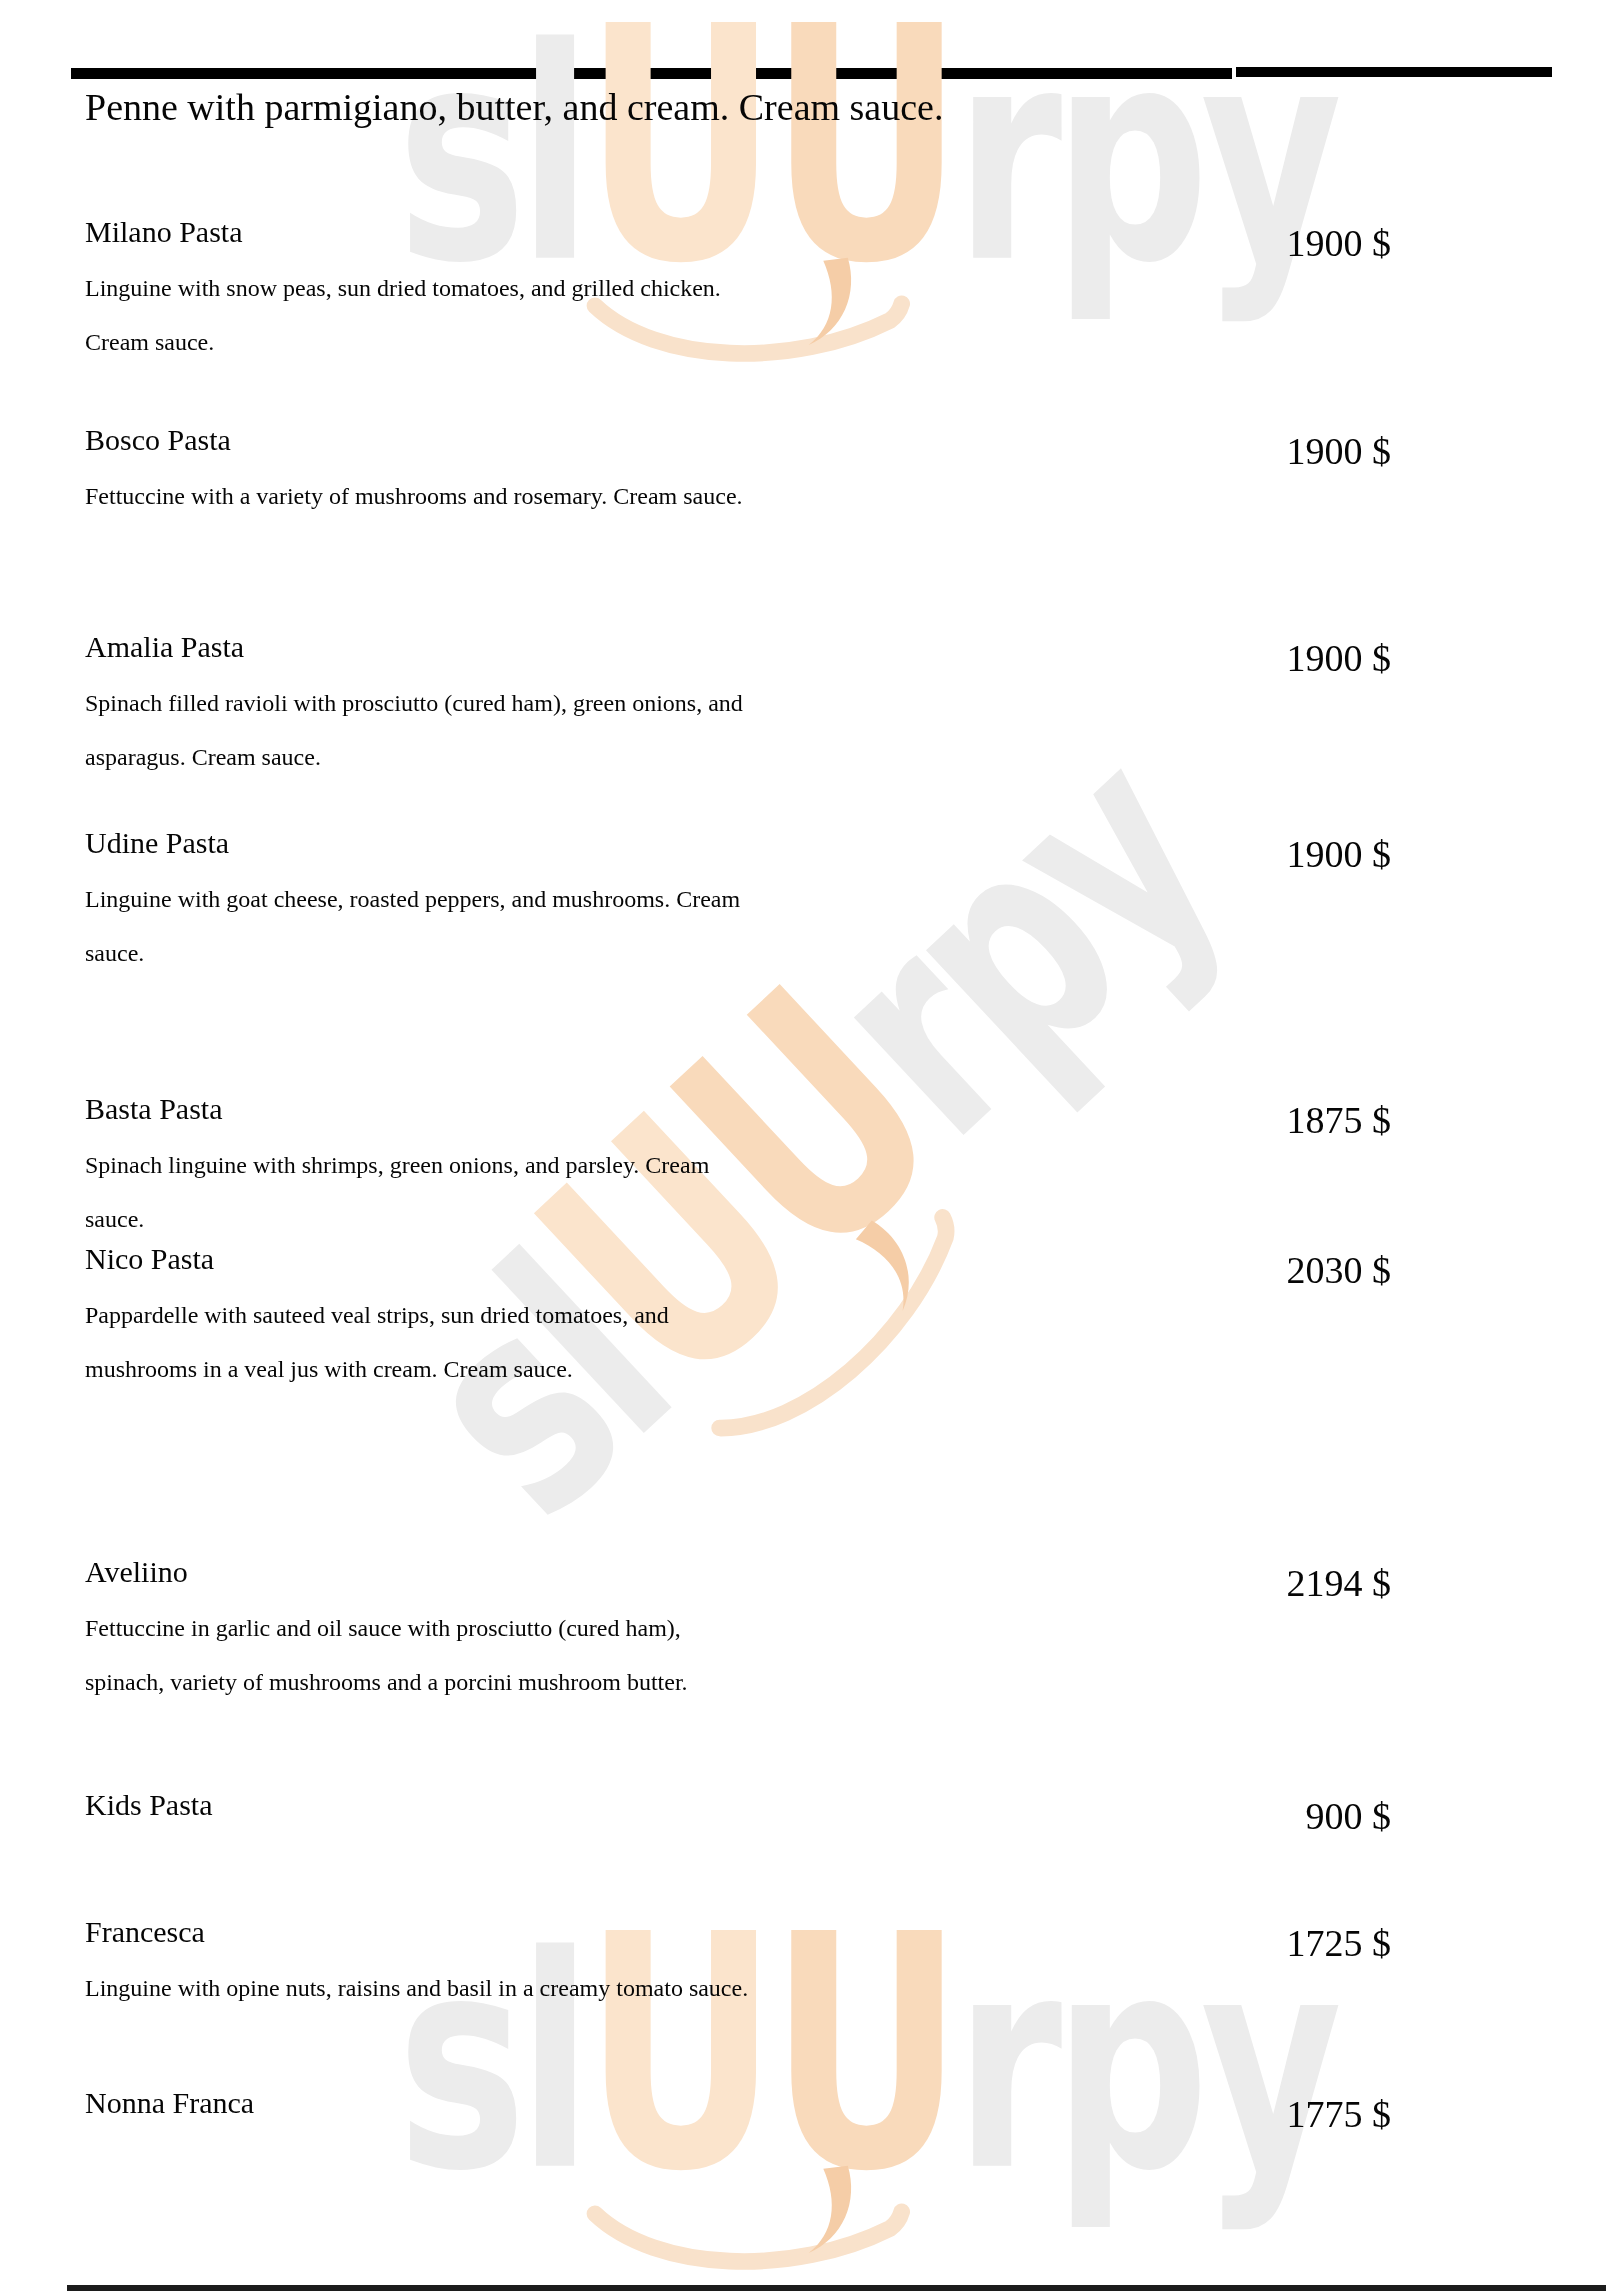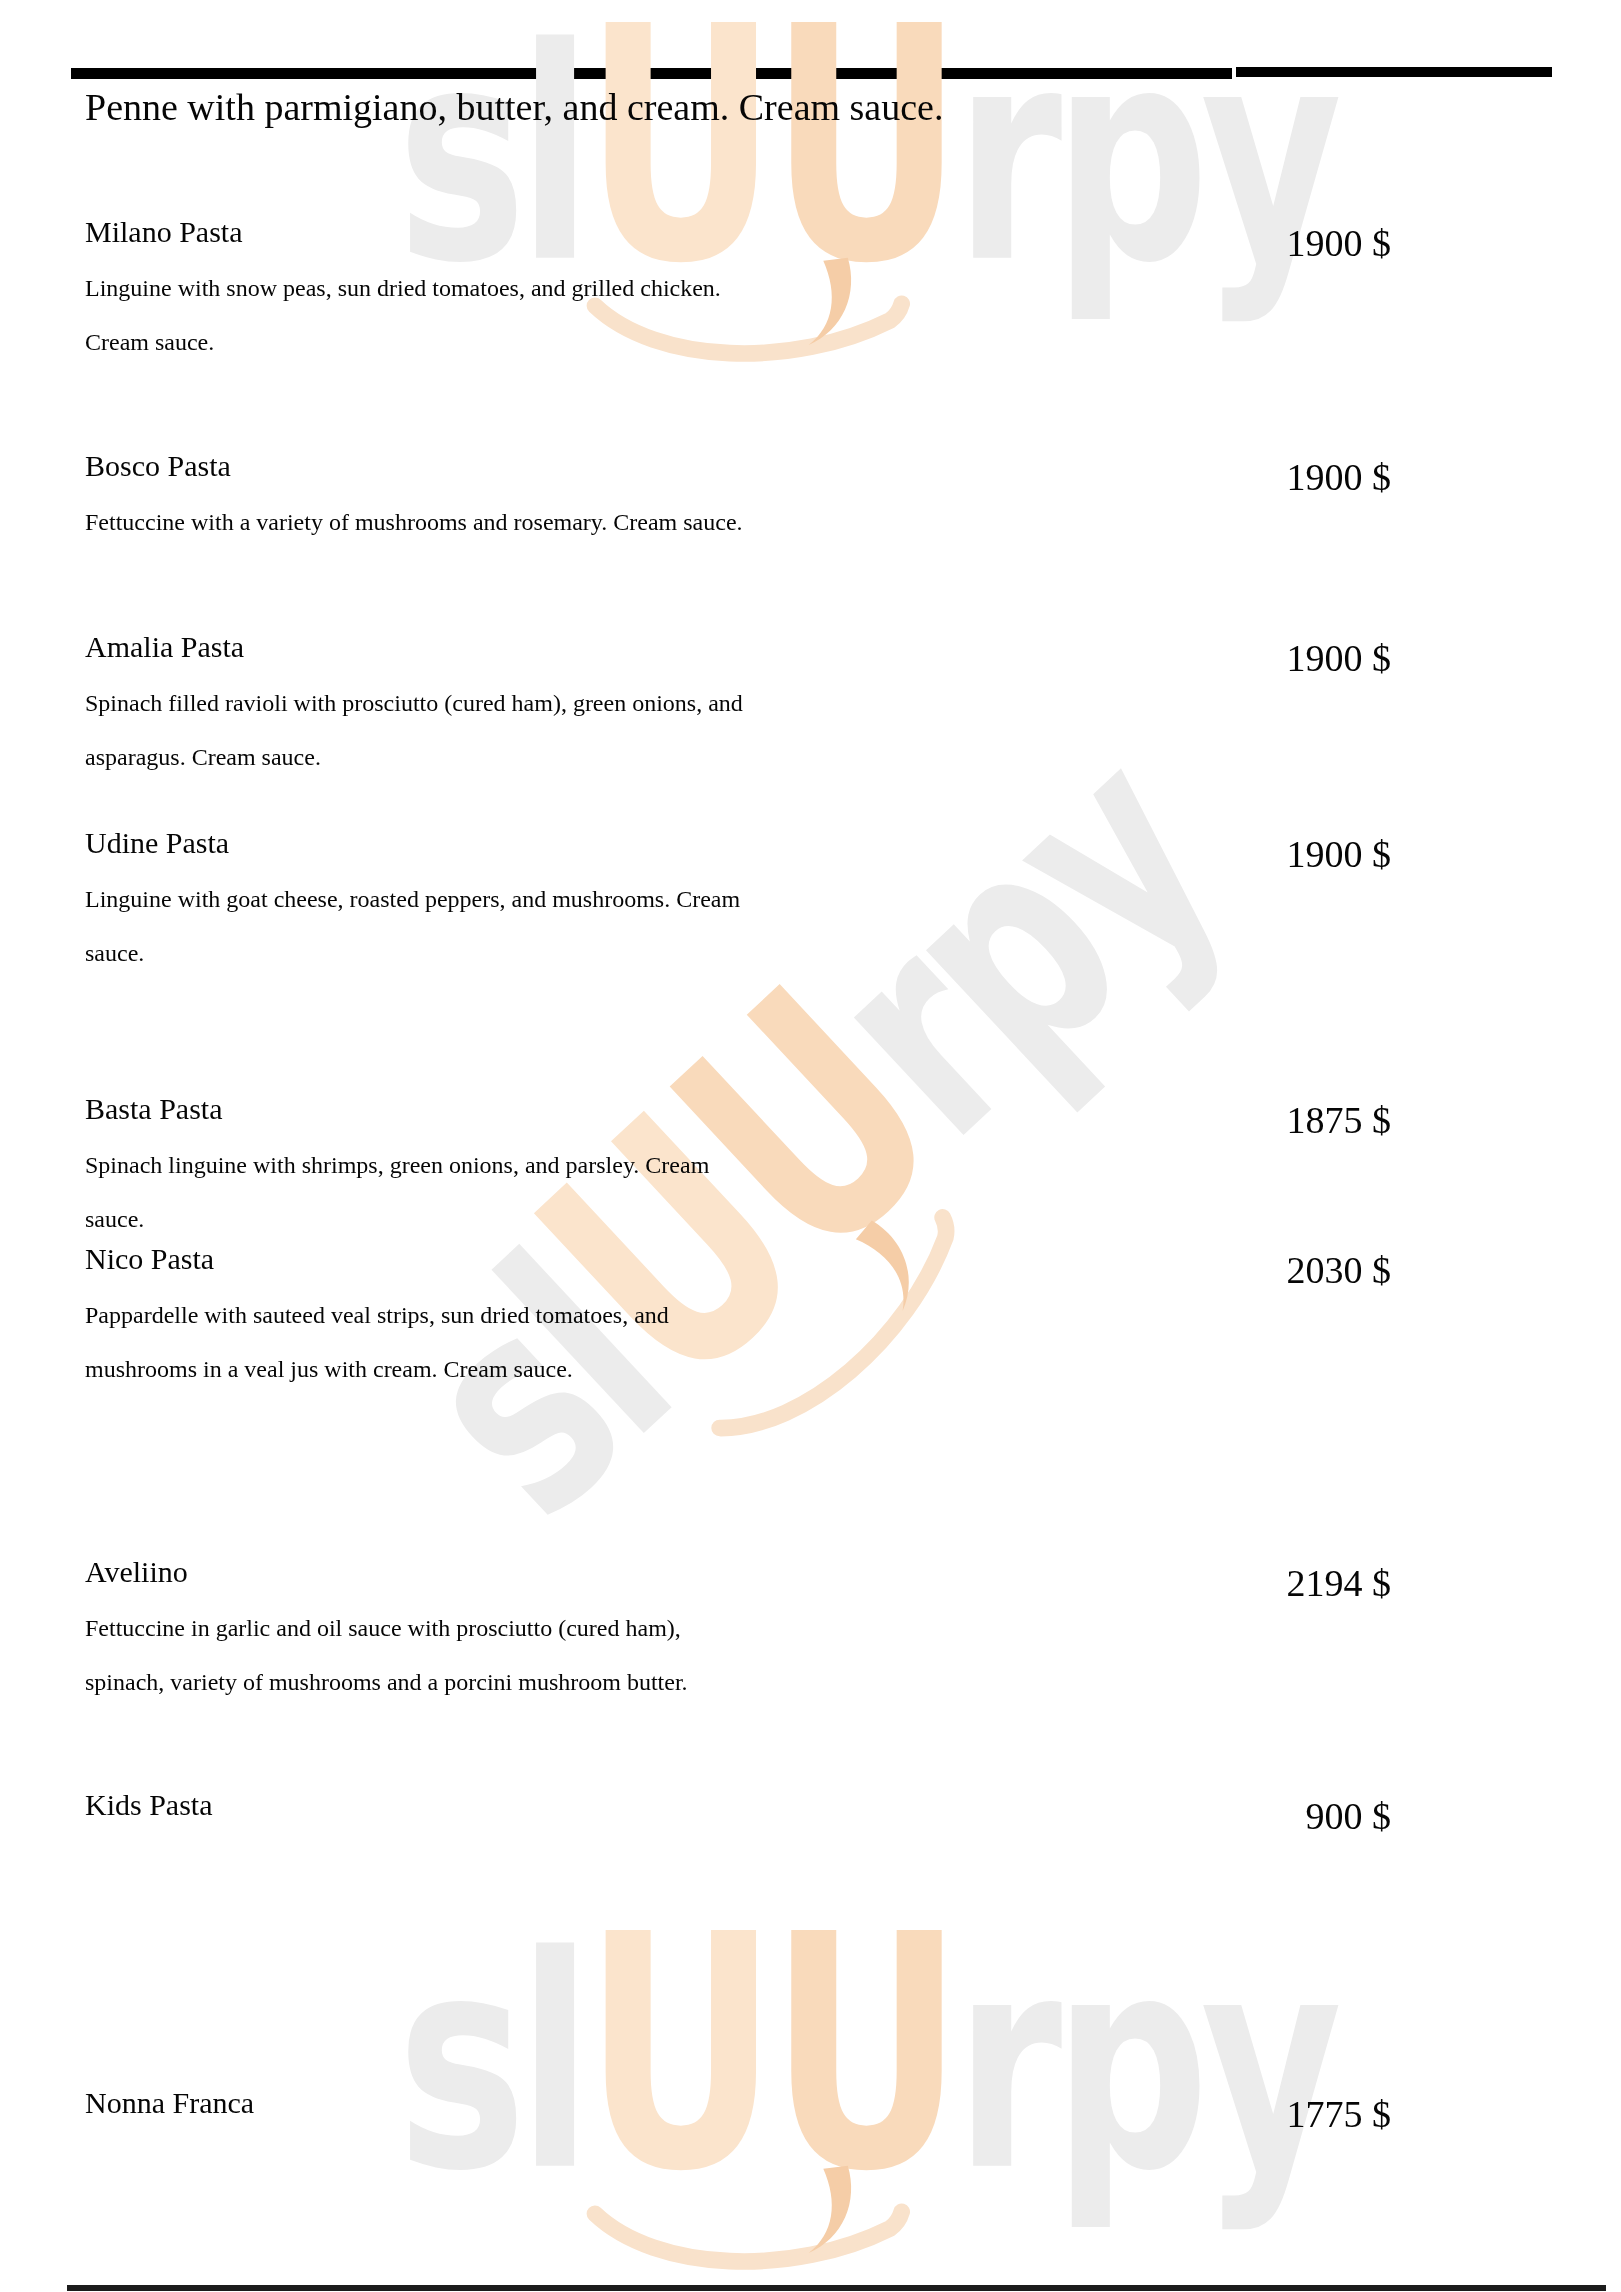--- a/index.html
+++ b/index.html
@@ -84,21 +84,21 @@
 
     <div class="intro" style="top:80px">Penne with parmigiano, butter, and cream. Cream sauce.</div>
 
     <div class="item" style="top:205px">
       <div class="iname">Milano Pasta</div>
       <div class="iprice">1900 $</div>
       <div class="desc">Linguine with snow peas, sun dried tomatoes, and grilled chicken.
 Cream sauce.</div>
     </div>
 
-    <div class="item" style="top:439px">
+    <div class="item" style="top:413px">
       <div class="iname">Bosco Pasta</div>
       <div class="iprice">1900 $</div>
       <div class="desc">Fettuccine with a variety of mushrooms and rosemary. Cream sauce.</div>
     </div>
 
     <div class="item" style="top:620px">
       <div class="iname">Amalia Pasta</div>
       <div class="iprice">1900 $</div>
       <div class="desc">Spinach filled ravioli with prosciutto (cured ham), green onions, and
 asparagus. Cream sauce.</div>
@@ -131,20 +131,25 @@
       <div class="desc">Fettuccine in garlic and oil sauce with prosciutto (cured ham),
 spinach, variety of mushrooms and a porcini mushroom butter.</div>
     </div>
 
     <div class="item" style="top:1778px">
       <div class="iname">Kids Pasta</div>
       <div class="iprice">900 $</div>
       <div class="desc"></div>
     </div>
 
+    <div class="item" style="top:1905px">
+      <div class="iname">Francesca</div>
+      <div class="iprice">1725 $</div>
+      <div class="desc">Linguine with opine nuts, raisins and basil in a creamy tomato sauce.</div>
+    </div>
 
     <div class="item" style="top:2076px">
       <div class="iname">Nonna Franca</div>
       <div class="iprice">1775 $</div>
       <div class="desc"></div>
     </div>
 
   </div>
 </div>
 

